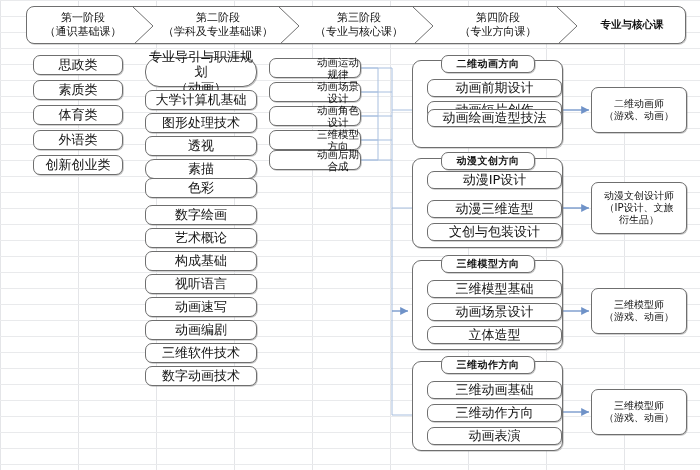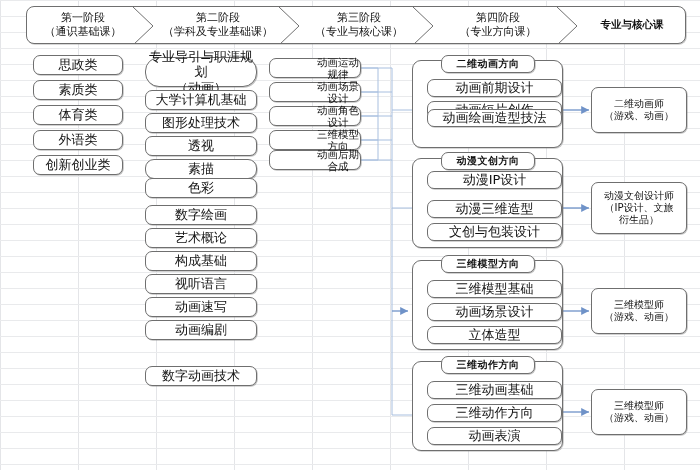--- a/index.html
+++ b/index.html
@@ -154,20 +154,21 @@
   <div class="node course" style="left:138px;top:113px;width:112px;height:20px;">图形处理技术</div>
   <div class="node course" style="left:138px;top:136px;width:112px;height:20px;">透视</div>
   <div class="node course" style="left:138px;top:159px;width:112px;height:20px;border-radius:9px;">素描</div>
   <div class="node course" style="left:138px;top:178px;width:112px;height:20px;">色彩</div>
   <div class="node course" style="left:138px;top:205px;width:112px;height:20px;">数字绘画</div>
   <div class="node course" style="left:138px;top:228px;width:112px;height:20px;">艺术概论</div>
   <div class="node course" style="left:138px;top:251px;width:112px;height:20px;">构成基础</div>
   <div class="node course" style="left:138px;top:274px;width:112px;height:20px;">视听语言</div>
   <div class="node course" style="left:138px;top:297px;width:112px;height:20px;">动画速写</div>
   <div class="node course" style="left:138px;top:320px;width:112px;height:20px;">动画编剧</div>
+  <div class="node course" style="left:138px;top:343px;width:112px;height:20px;">三维软件技术</div>
   <div class="node course" style="left:138px;top:366px;width:112px;height:20px;">数字动画技术</div>
 
   <div class="node c3" style="left:269px;top:58px;width:92px;height:20px;">动画运动规律</div>
   <div class="node c3" style="left:269px;top:82px;width:92px;height:20px;">动画场景设计</div>
   <div class="node c3" style="left:269px;top:106px;width:92px;height:20px;">动画角色设计</div>
   <div class="node c3" style="left:269px;top:130px;width:92px;height:20px;">三维模型方向</div>
   <div class="node c3" style="left:269px;top:150px;width:92px;height:20px;">动画后期合成</div>
 
   <div class="grp-box" style="left:412px;top:60px;width:151px;height:88px;"></div>
   <div class="node grp-title" style="left:441px;top:55px;width:94px;height:18px;">二维动画方向</div>

